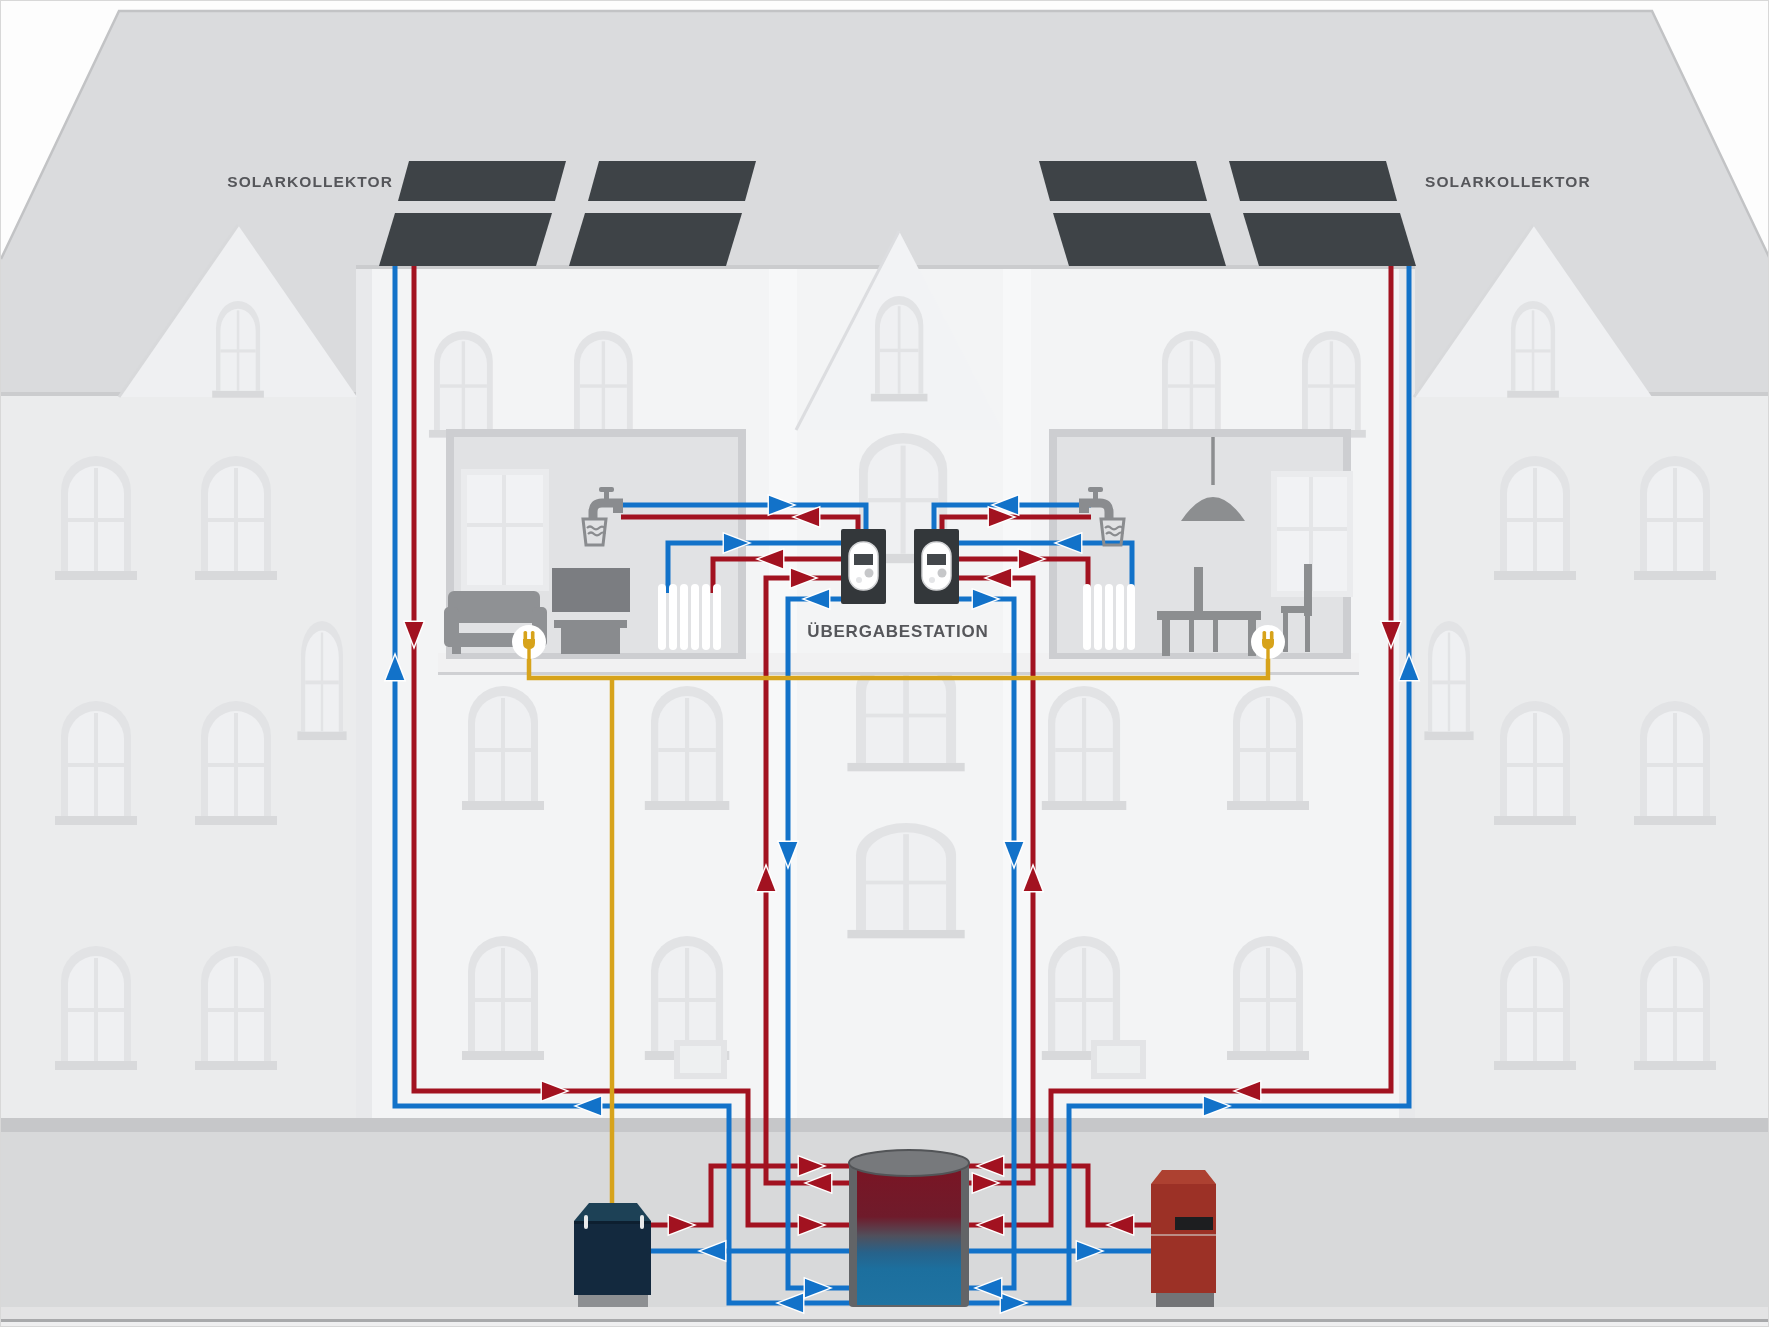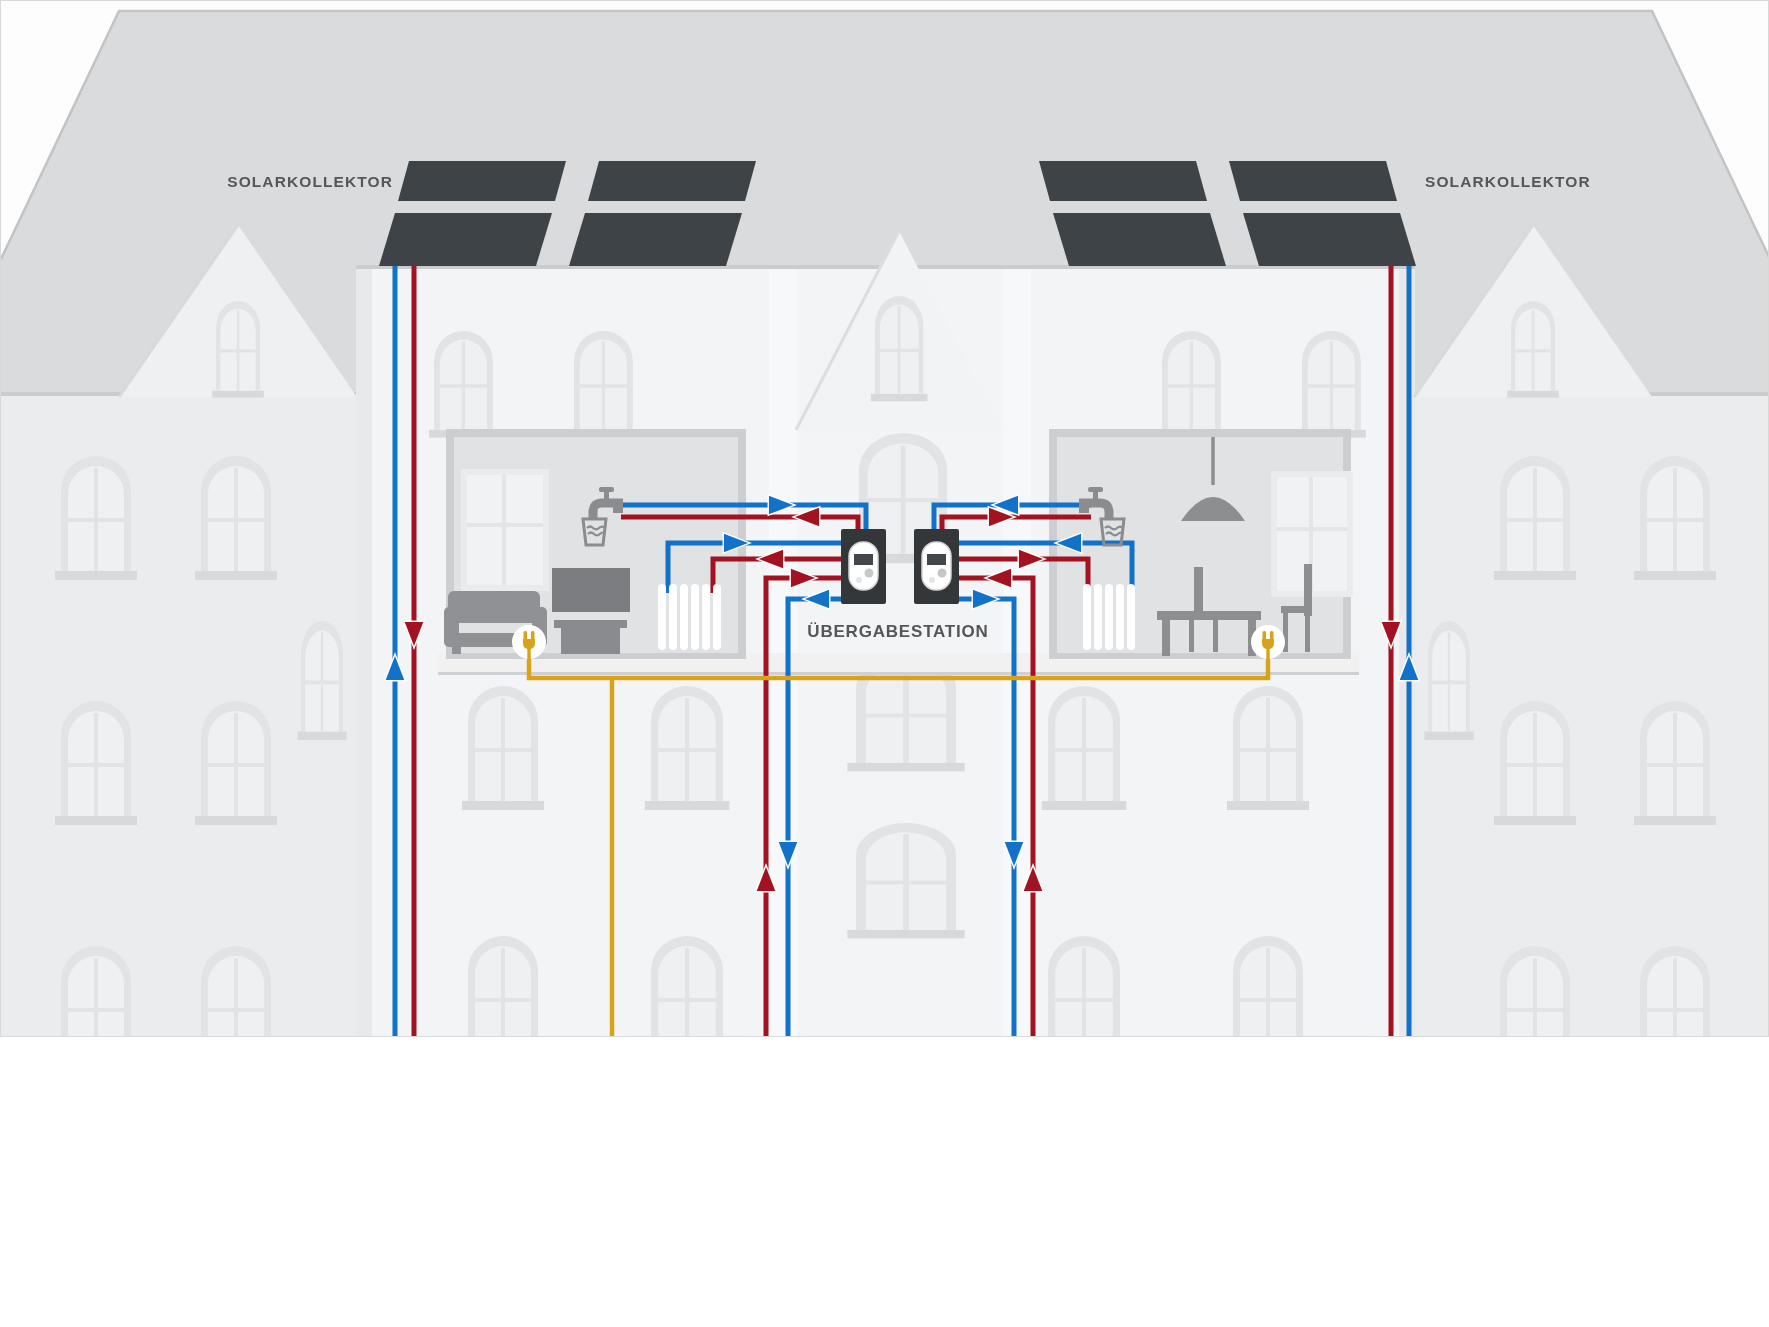--- a/index.html
+++ b/index.html
@@ -1,16 +1,16 @@
 <!DOCTYPE html>
 <html><head>
 <meta charset="utf-8">
 <style>
   html,body{margin:0;padding:0;background:#ffffff;font-family:"Liberation Sans",sans-serif;}
-  .canvas{position:relative;width:1769px;height:1037px;background:#fdfdfd;border:1px solid #d8d8d8;box-sizing:border-box;overflow:hidden;}
+  .canvas{position:relative;width:1769px;height:1327px;background:#fdfdfd;border:1px solid #d8d8d8;box-sizing:border-box;overflow:hidden;}
   svg{display:block;}
   text{font-family:"Liberation Sans","DejaVu Sans",sans-serif;font-weight:700;fill:#55565a;}
   .lbl{font-size:15.5px;letter-spacing:1.1px;}
   .lbl-big{font-size:17px;letter-spacing:0.8px;}
 </style>
 </head>
 <body>
 
 <div class="canvas">
 <svg width="1769" height="1327" viewBox="0 0 1769 1327">

